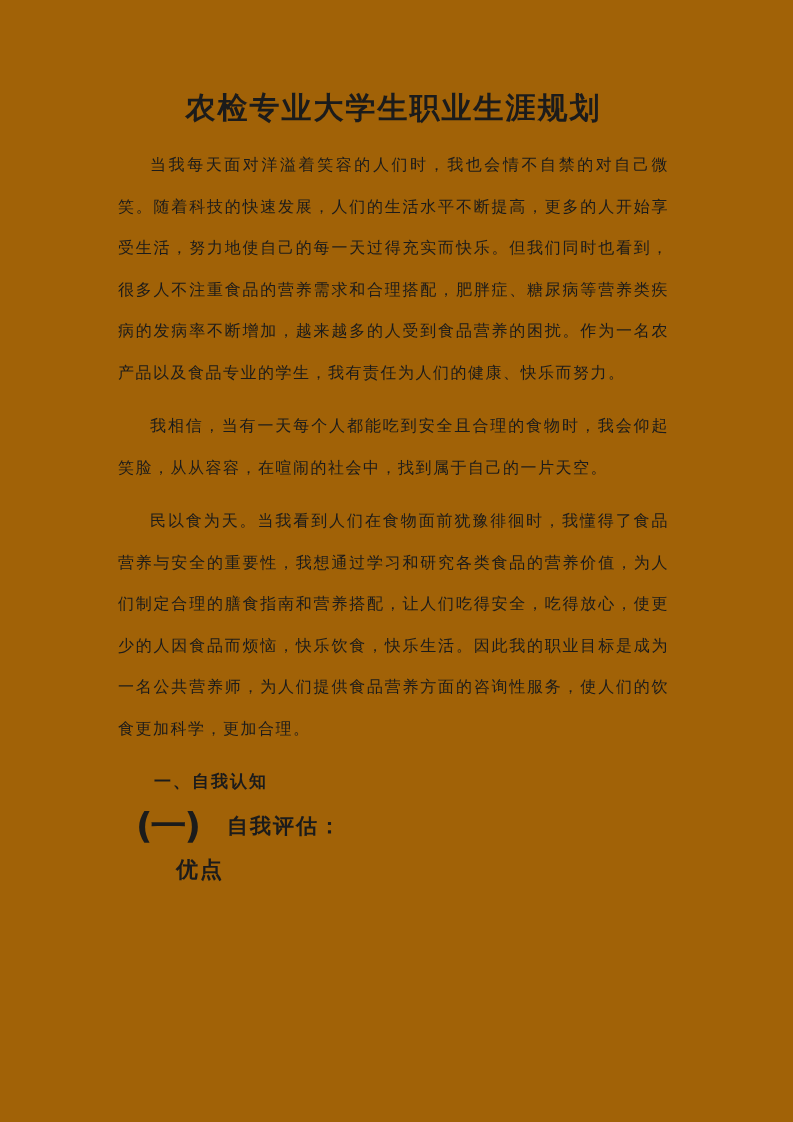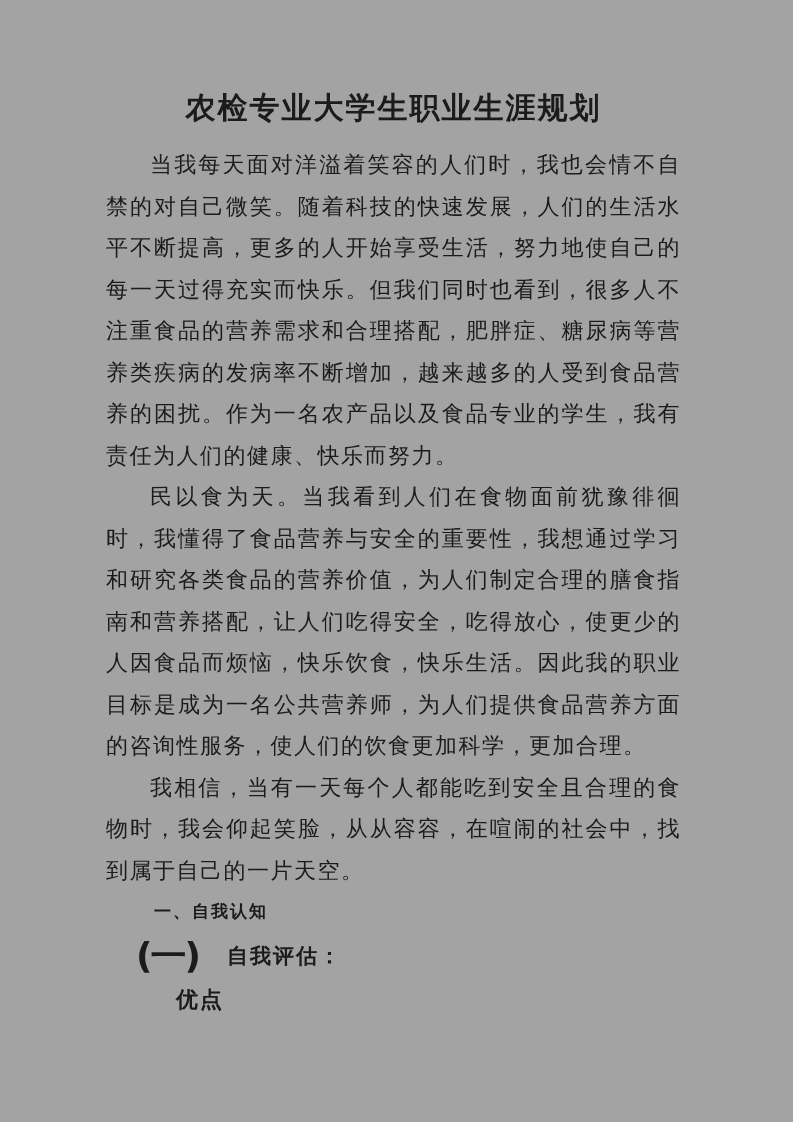--- a/index.html
+++ b/index.html
@@ -5,39 +5,39 @@
   html, body {
     margin: 0;
     padding: 0;
     background: #ffffff;
   }
   .page {
     position: relative;
     width: 793px;
     height: 1122px;
     margin: 0 auto;
-    background: #a3a3a3;
+    background: #a16207;
     box-sizing: border-box;
     padding: 86px 112px 0 106px;
     font-family: "DejaVu Sans", sans-serif;
     color: #1b1b1b;
     overflow: hidden;
   }
   .doc-title {
     margin: 0 0 14px 0;
     font-size: 30px;
     line-height: 44px;
     font-weight: 700;
     text-align: center;
     letter-spacing: 2px;
     white-space: nowrap;
   }
   .body-para {
-    margin: 0;
-    font-size: 22px;
+    margin: 12px;
+    font-size: 16px;
     line-height: 41.5px;
     letter-spacing: 1.5px;
     text-indent: 2em;
     text-align: justify;
     text-justify: inter-ideograph;
     font-weight: 400;
   }
   .section-heading {
     margin: 0;
     font-size: 17px;
@@ -76,23 +76,23 @@
 </style>
 </head>
 <body>
 
 <div class="page">
 
   <h1 class="doc-title">农检专业大学生职业生涯规划</h1>
 
   <p class="body-para">当我每天面对洋溢着笑容的人们时，我也会情不自禁的对自己微笑。随着科技的快速发展，人们的生活水平不断提高，更多的人开始享受生活，努力地使自己的每一天过得充实而快乐。但我们同时也看到，很多人不注重食品的营养需求和合理搭配，肥胖症、糖尿病等营养类疾病的发病率不断增加，越来越多的人受到食品营养的困扰。作为一名农产品以及食品专业的学生，我有责任为人们的健康、快乐而努力。</p>
 
+  <p class="body-para">我相信，当有一天每个人都能吃到安全且合理的食物时，我会仰起笑脸，从从容容，在喧闹的社会中，找到属于自己的一片天空。</p>
+
   <p class="body-para">民以食为天。当我看到人们在食物面前犹豫徘徊时，我懂得了食品营养与安全的重要性，我想通过学习和研究各类食品的营养价值，为人们制定合理的膳食指南和营养搭配，让人们吃得安全，吃得放心，使更少的人因食品而烦恼，快乐饮食，快乐生活。因此我的职业目标是成为一名公共营养师，为人们提供食品营养方面的咨询性服务，使人们的饮食更加科学，更加合理。</p>
-
-  <p class="body-para">我相信，当有一天每个人都能吃到安全且合理的食物时，我会仰起笑脸，从从容容，在喧闹的社会中，找到属于自己的一片天空。</p>
 
   <h2 class="section-heading">一、自我认知</h2>
 
 
   <div class="subsection-line">
     <span class="subsection-number">(一)</span>
     <span class="subsection-label">自我评估：</span>
   </div>
 
   <div class="sub-item">优点</div>

